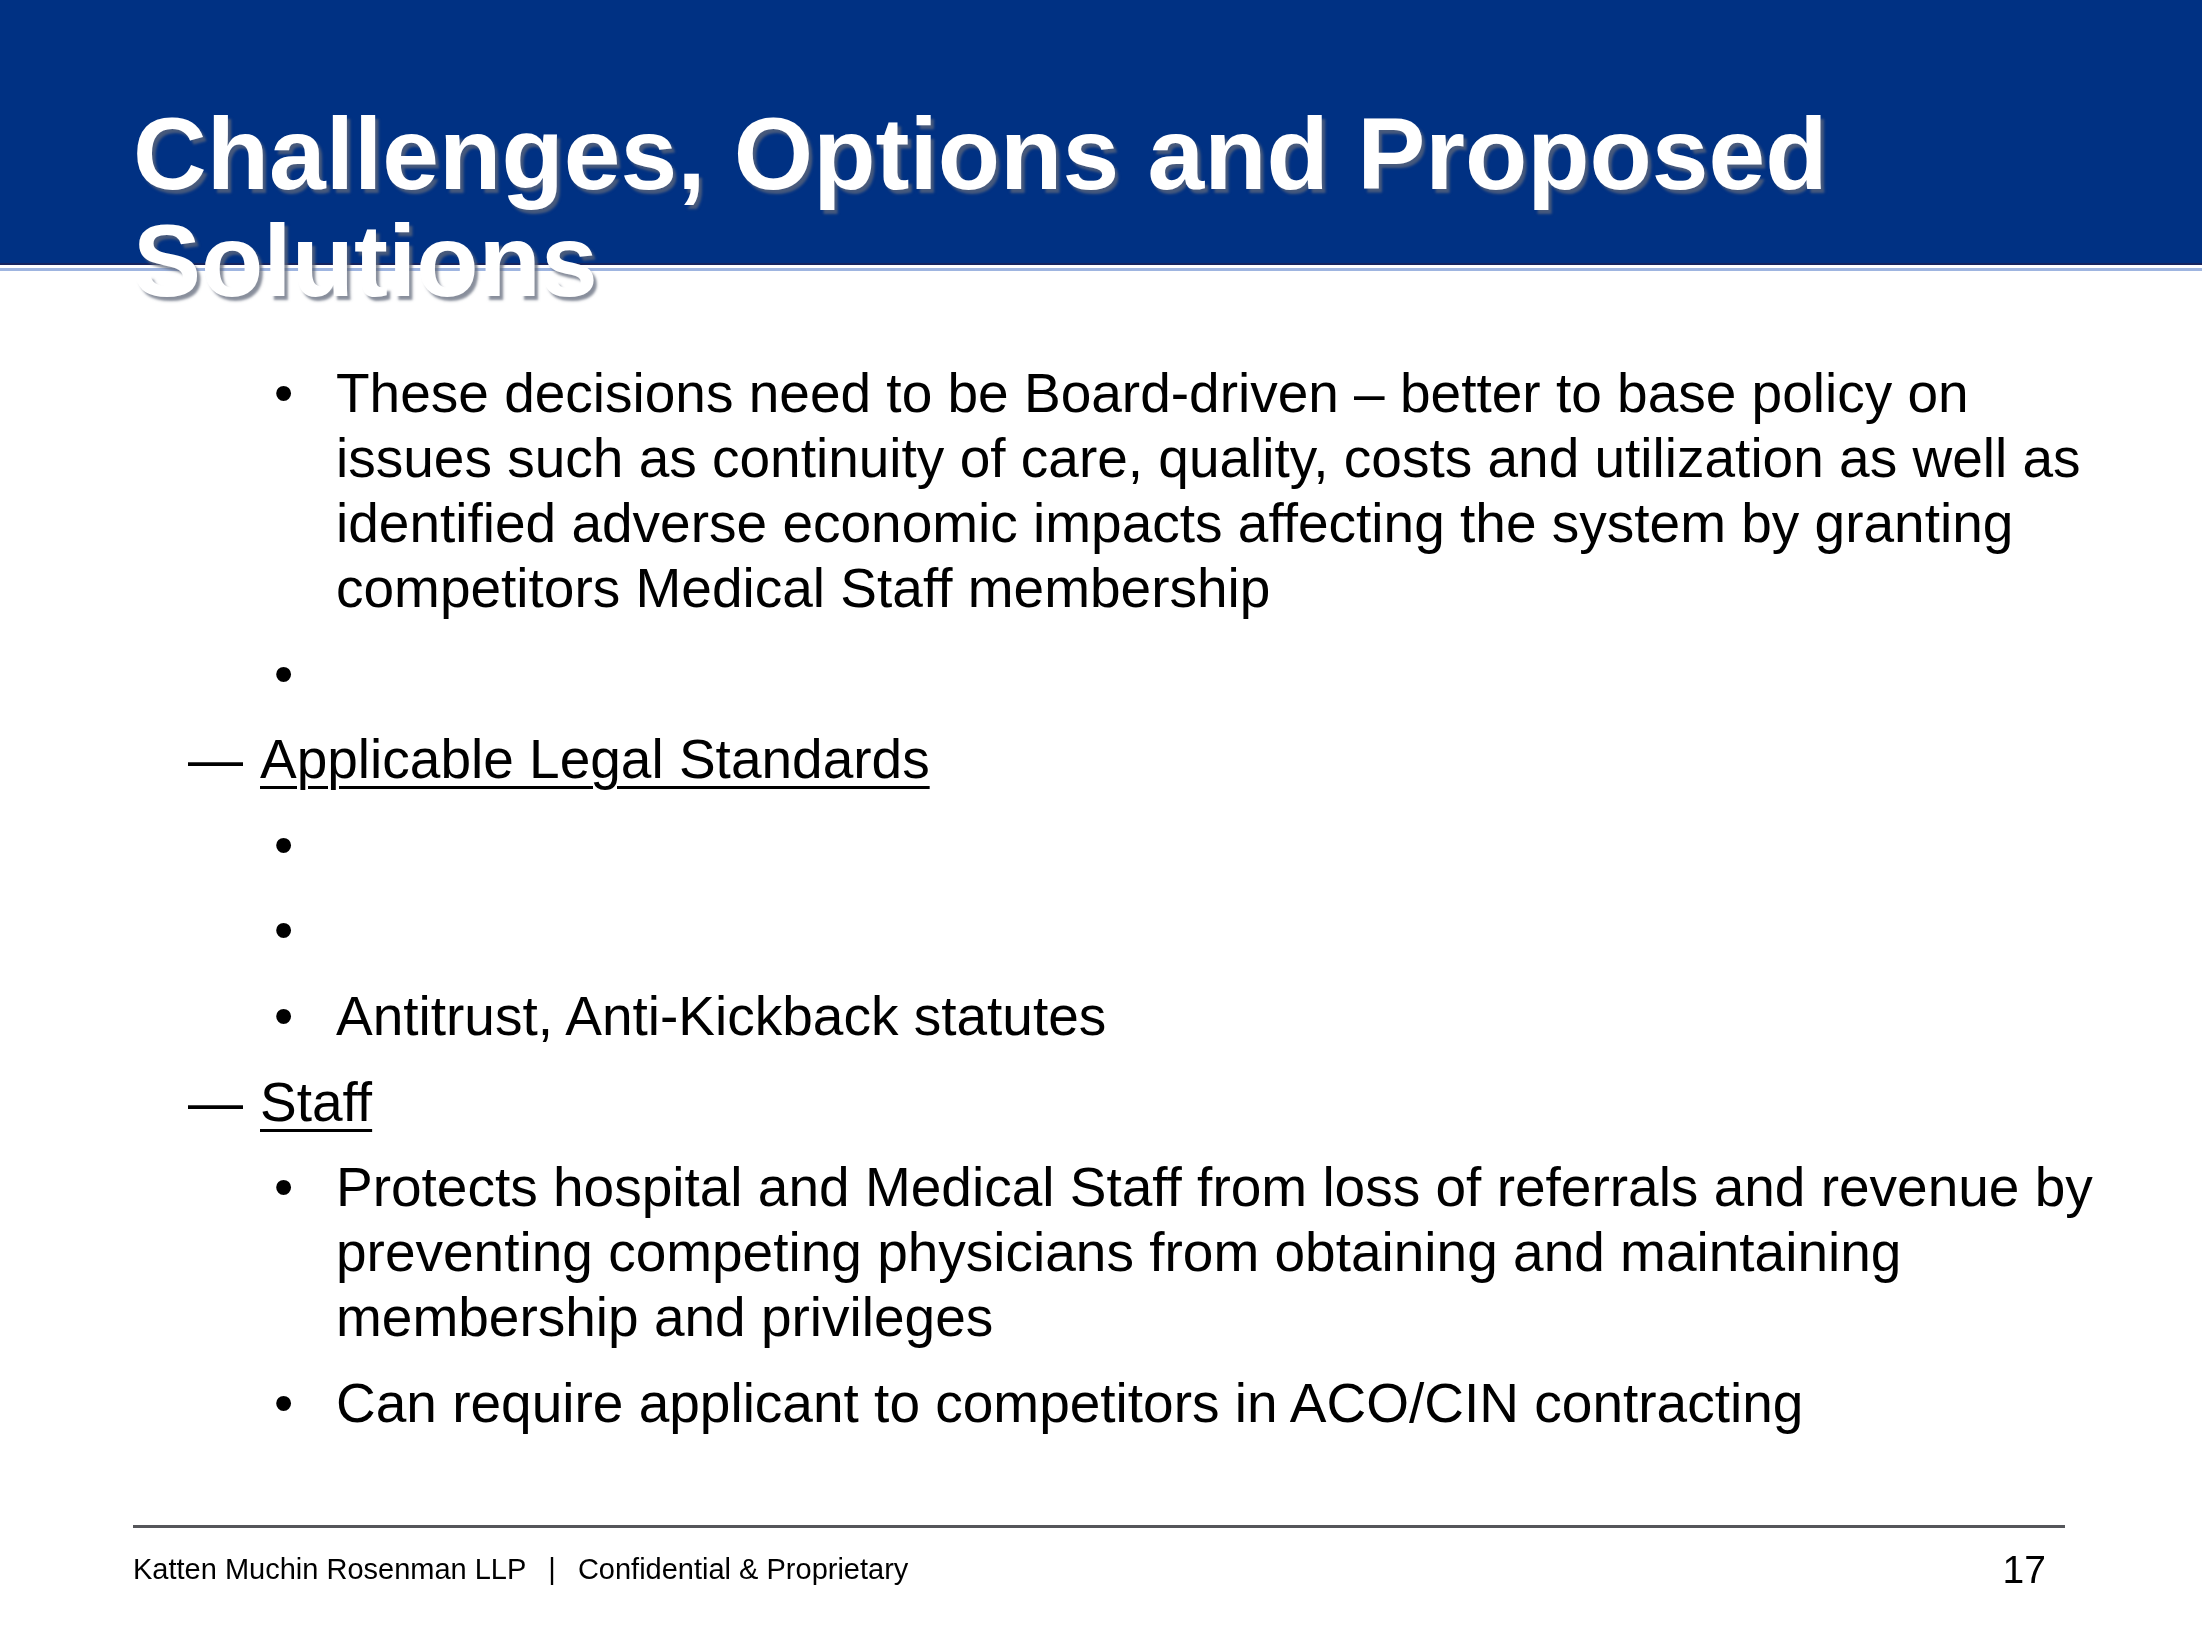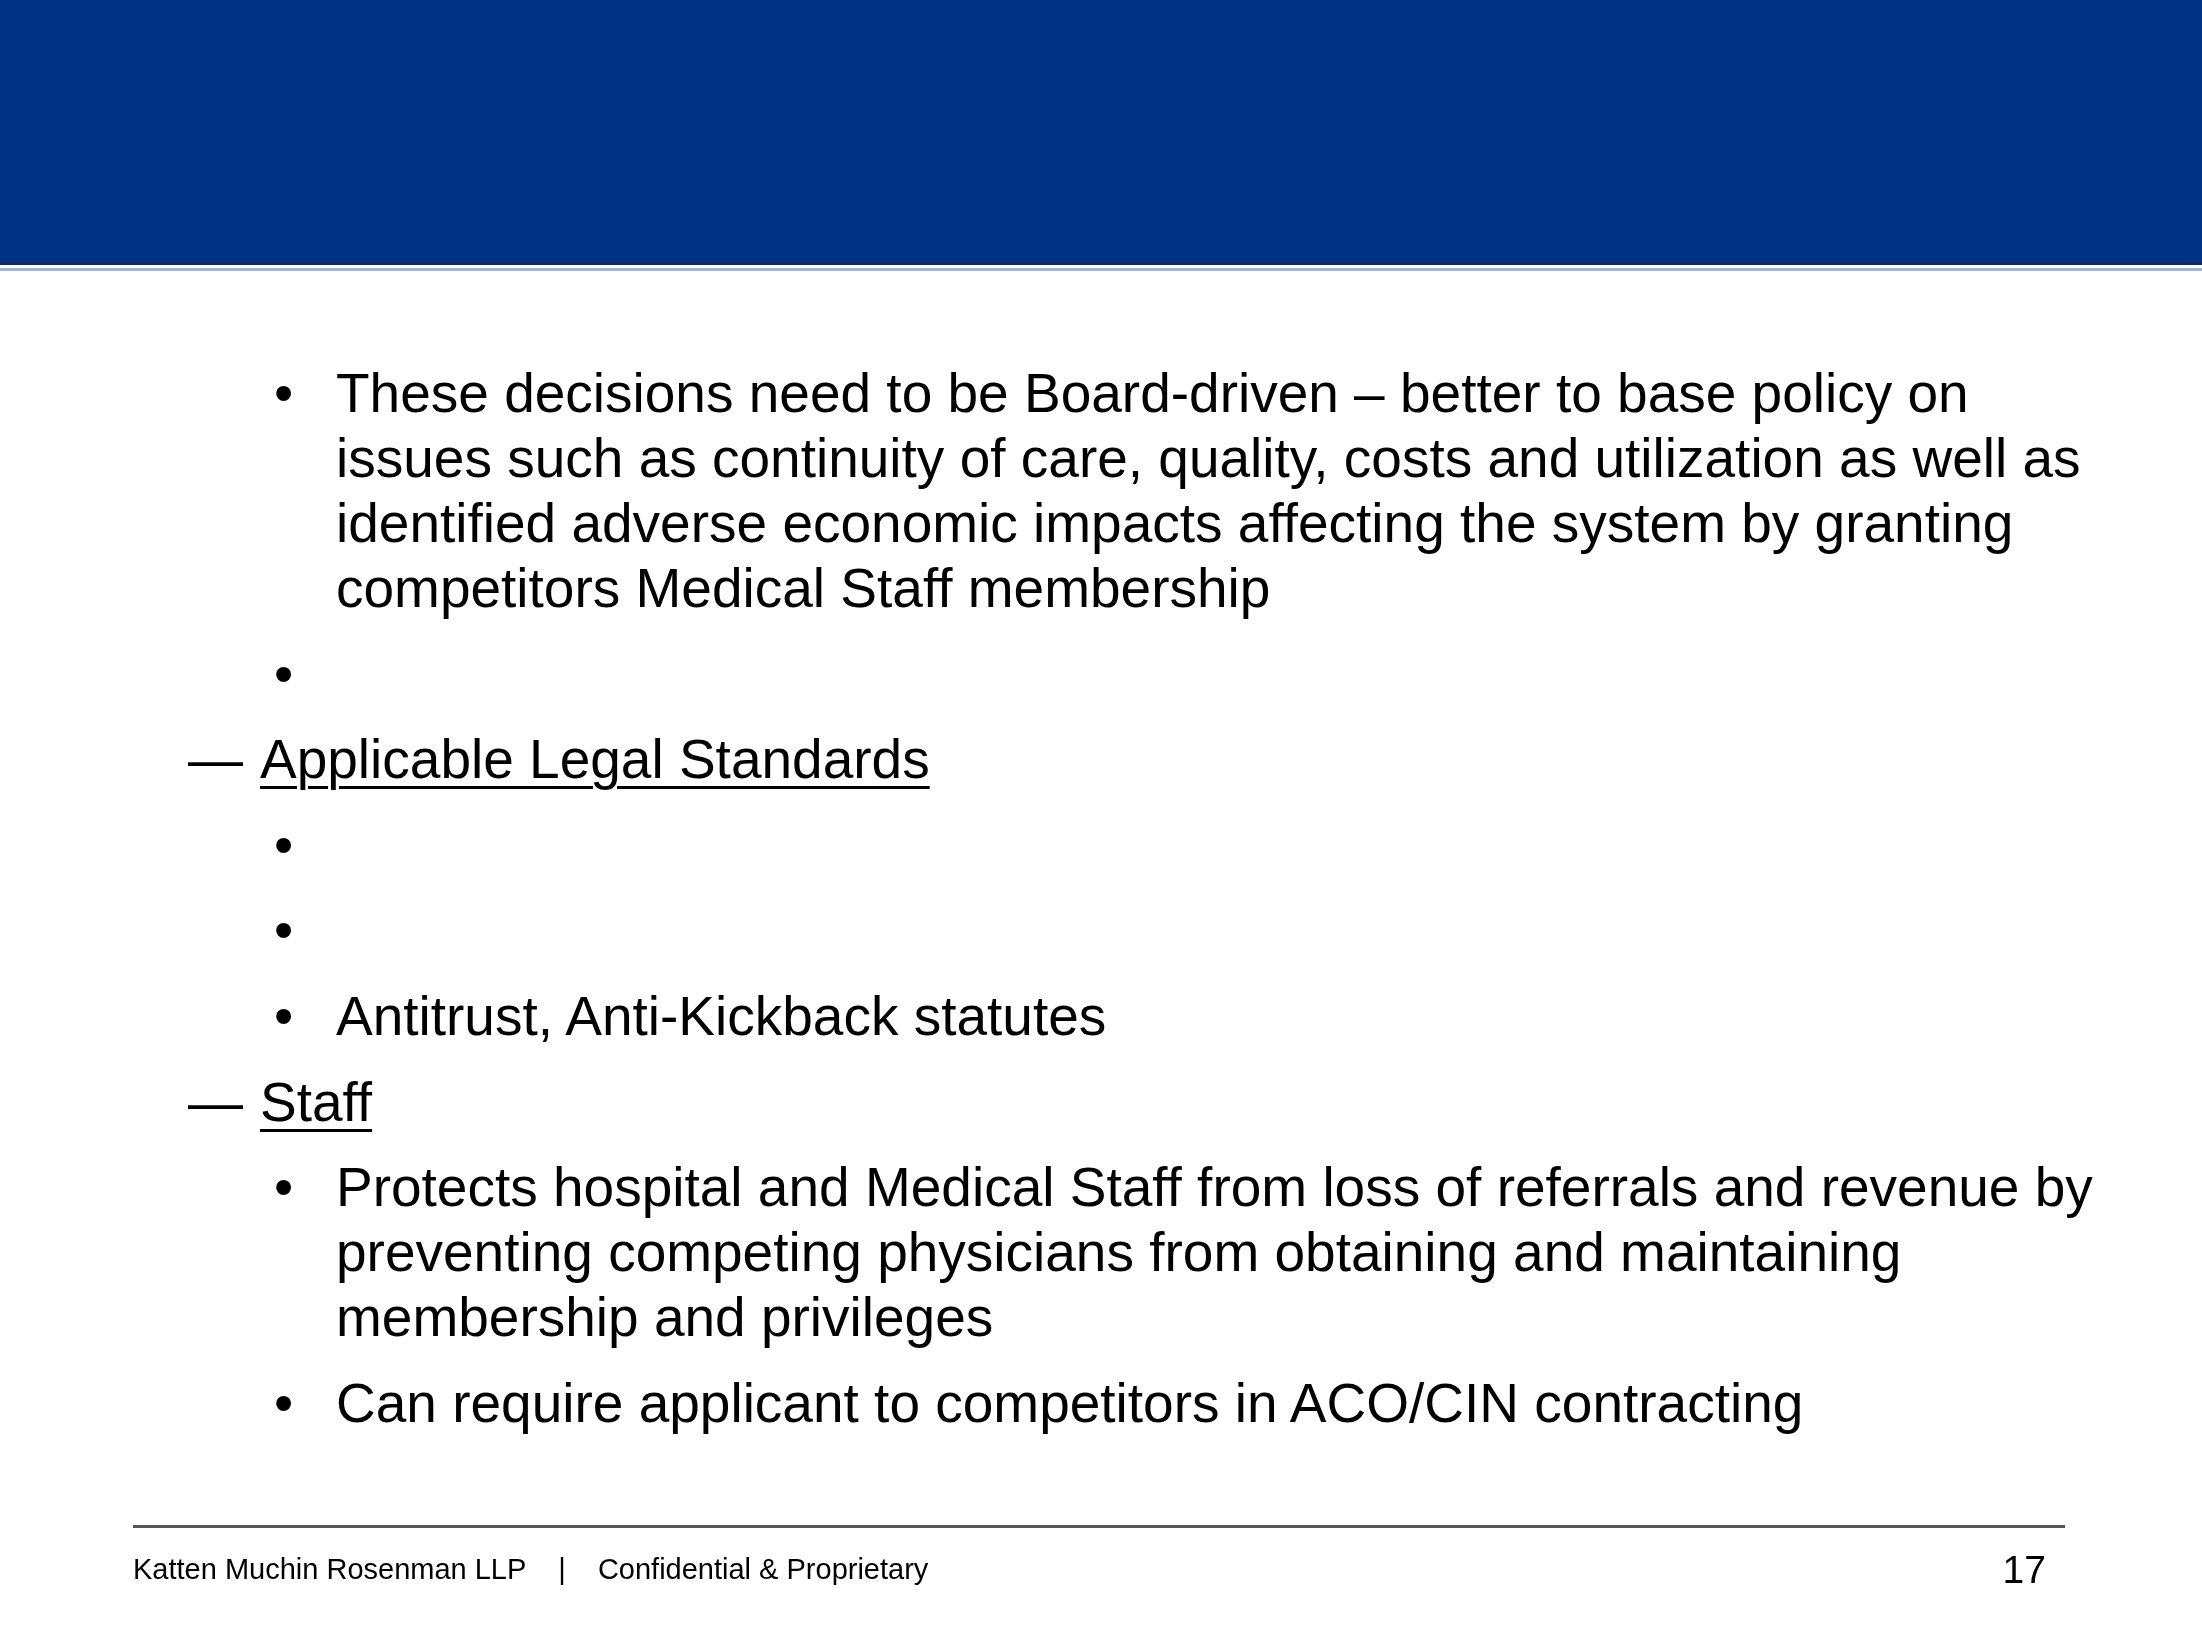--- a/index.html
+++ b/index.html
@@ -49,36 +49,37 @@
     text-align:center;
   }
 
   
   .footer-rule {
     position:absolute; left:133px; top:1525px; width:1932px; height:3.4px;
     background:var(--footer-rule,#55565a);
   }
   .footer-text {
     position:absolute; left:133px; top:1552px;
-    display:flex; gap:32px; align-items:baseline;
+    display:flex; gap:22px; align-items:baseline;
     font-size:29px; line-height:35px; color:var(--body-text,#000000);
   }
   .page-number {
     position:absolute; right:157px; top:1552px;
     font-size:39px; line-height:35px; color:var(--body-text,#000000);
   }
 </style>
 </head>
 <body>
 
 <div class="slide">
 
   <div class="header"></div>
   <div class="header-accent"></div>
 
+  <h1 class="title">Challenges, Options and Proposed Solutions</h1>
 
   <div class="body" id="slide-body">
       <div class="row bullet">
       <span class="marker">•</span>
       <span class="text">These decisions need to be Board-driven – better to base policy on issues such as continuity of care, quality, costs and utilization as well as identified adverse economic impacts affecting the system by granting competitors Medical Staff membership</span>
     </div>
       <div class="row bullet">
       <span class="marker">•</span>
     </div>
       <div class="row dash">

